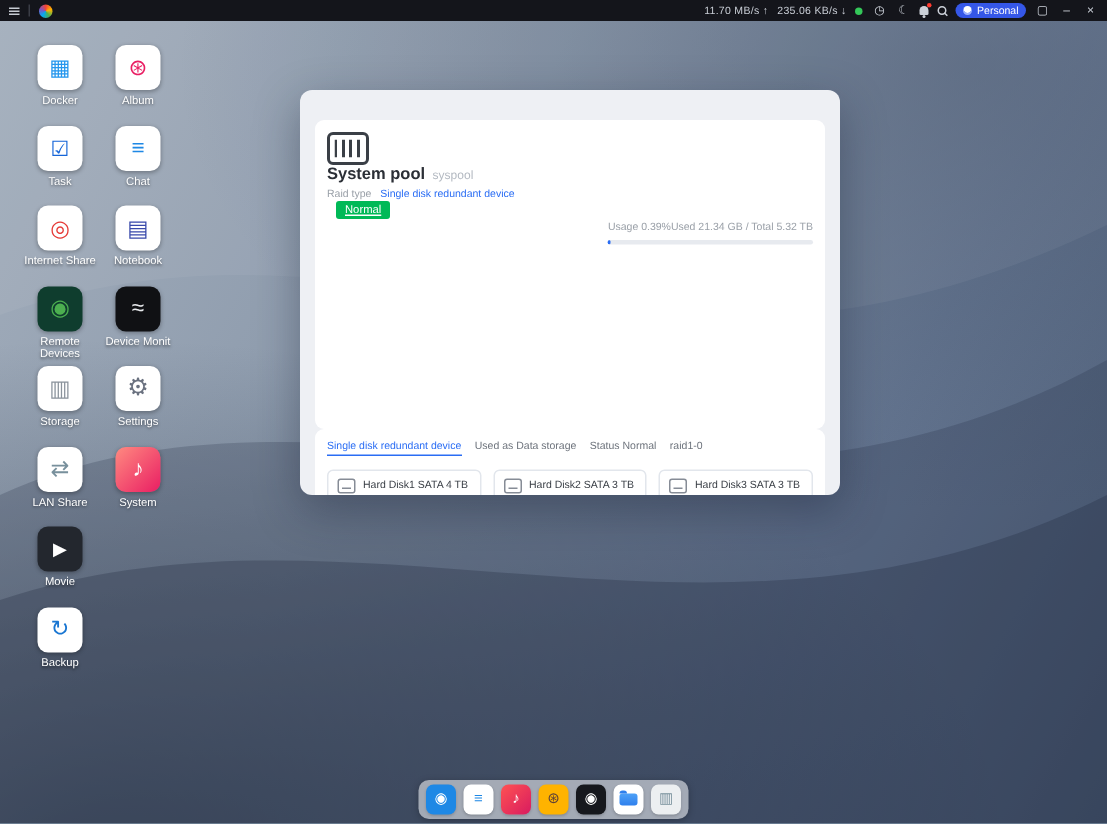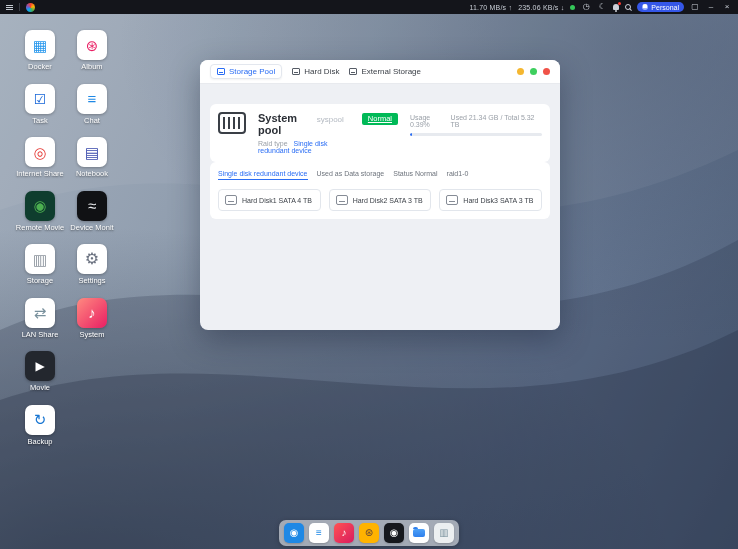--- a/index.html
+++ b/index.html
@@ -75,21 +75,21 @@
   .tab-ico::after { content:""; position:absolute; left:1px; right:1px; bottom:1px; height:1px; background:#565c66; }
   .win-tab.active .tab-ico { border-color:#2a6df4; } .win-tab.active .tab-ico::after { background:#2a6df4; }
   .traffic { margin-left:auto; display:flex; gap:6px; }
   .dot { width:7px; height:7px; border-radius:50%; cursor:pointer; }
   .dot.y{background:#f5b730} .dot.g{background:#3ecf5e} .dot.r{background:#f05248}
 
   .win-body { padding:10px; }
   .create-btn { display:inline-block; background:#2a6df4; color:#fff; font-size:8.5px;
     border:none; border-radius:4px; padding:4px 12px; cursor:pointer; }
   .pool-card { margin-top:10px; background:#fff; border-radius:6px; padding:8px;
-    display:flex; align-items:flex-start; gap:12px; }
+    display:flex; align-items:flex-start; gap:0;flex-direction:column; }
   .pool-ico { flex:0 0 auto; width:28px; height:22px; border:2px solid #3a3f46; border-radius:4px;
     padding:3px; background:repeating-linear-gradient(90deg,#3a3f46 0 2px,transparent 2px 5px) content-box; }
   .pool-main { min-width:0; }
   .pool-name-row { display:flex; align-items:baseline; gap:5px; }
   .pool-name { font-size:11px; font-weight:bold; color:#2b2f36; }
   .pool-alias { font-size:8px; color:#b4bac2; }
   .raid-row { margin-top:4px; font-size:7px; color:#9aa0a8; }
   .raid-row .blue { color:#2a6df4; margin-left:4px; }
   .status-badge { margin-left:6px; margin-top:1px; background:#00b957; color:#fff; font-size:7.5px;
     border-radius:2px; padding:2px 6px; line-height:1;text-decoration:underline; }
@@ -198,21 +198,21 @@
   <div class="dicon di-note">
     <div class="tile">
         <span class="glyph">▤</span>
       </div>
     <div class="dlabel">Notebook</div>
   </div>
   <div class="dicon di-remote">
     <div class="tile">
         <span class="glyph">◉</span>
       </div>
-    <div class="dlabel">Remote Movie</div>
+    <div class="dlabel">Remote Devices</div>
   </div>
   <div class="dicon di-devmon">
     <div class="tile">
         <span class="glyph">≈</span>
       </div>
     <div class="dlabel">Device Monit</div>
   </div>
   <div class="dicon di-storage">
     <div class="tile">
         <span class="glyph">▥</span>
@@ -245,39 +245,20 @@
   </div>
   <div class="dicon di-backup col1">
     <div class="tile">
         <span class="glyph">↻</span>
       </div>
     <div class="dlabel">Backup</div>
   </div>
 </div>
 
 <div class="appwin">
-  <div class="win-titlebar">
-    <div class="win-tab active">
-      <span class="tab-ico"></span>
-      <span>Storage Pool</span>
-    </div>
-    <div class="win-tab">
-      <span class="tab-ico"></span>
-      <span>Hard Disk</span>
-    </div>
-    <div class="win-tab">
-      <span class="tab-ico"></span>
-      <span>External Storage</span>
-    </div>
-    <div class="traffic">
-      <span class="dot y"></span>
-      <span class="dot g"></span>
-      <span class="dot r"></span>
-    </div>
-  </div>
 
   <div class="win-body">
 
     <div class="pool-card">
       <span class="pool-ico"></span>
       <div class="pool-main">
         <div class="pool-name-row">
           <span class="pool-name">System pool</span>
           <span class="pool-alias">syspool</span>
         </div>

